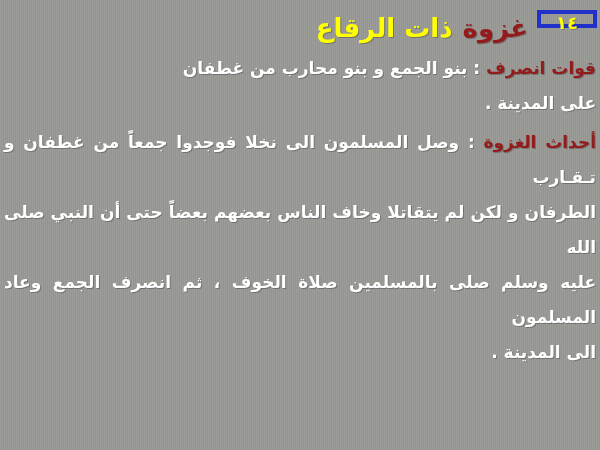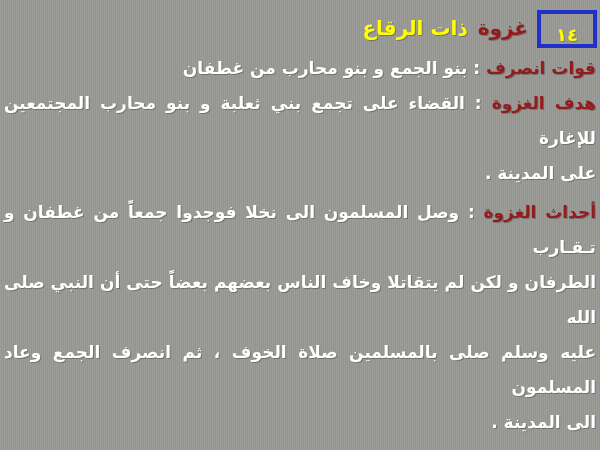--- a/index.html
+++ b/index.html
@@ -14,29 +14,29 @@
   *{margin:0;padding:0;box-sizing:border-box;}
   html,body{width:600px;height:450px;overflow:hidden;}
   body{font-family:"DejaVu Sans",sans-serif;}
   .slide{
     position:relative;width:600px;height:450px;overflow:hidden;
     background:repeating-linear-gradient(90deg,
       var(--bg_stripe_light) 0px,var(--bg_stripe_light) 1px,
       var(--bg_stripe_dark) 1px,var(--bg_stripe_dark) 2px);
   }
   .numbox{
-    position:absolute;top:10px;right:3px;width:60px;height:38px;
+    position:absolute;top:10px;right:3px;width:60px;height:18px;
     border:4px solid var(--box_border_blue);
-    display:flex;align-items:flex-end;justify-content:center;
+    display:flex;align-items:flex-start;justify-content:center;
     color:var(--box_number_yellow);font-weight:bold;font-size:18px;line-height:1;
     text-shadow:1px 1px 0 rgba(60,60,60,.35);
   }
   .ttl{
     position:absolute;top:11px;right:72px;direction:rtl;white-space:nowrap;
-    font-weight:bold;font-size:20px;line-height:34px;
+    font-weight:bold;font-size:26px;line-height:34px;
     text-shadow:1px 1px 0 rgba(60,60,60,.4);
   }
   .ttl .w-battle{color:var(--label_red);margin-left:10px;}
   .ttl .w-name{color:var(--title_yellow);}
   .content{
     position:absolute;top:51px;right:4px;left:4px;direction:rtl;
     font-weight:bold;font-size:17px;color:var(--body_white);
     text-shadow:1px 1px 0 rgba(70,70,70,.45);
   }
   .line{direction:rtl;line-height:35px;}
@@ -58,23 +58,20 @@
     <span class="w-battle">غزوة</span><span class="w-name">ذات الرقاع</span>
   </div>
 
   <div class="content" dir="rtl">
 
 
     <div class="line end">
       <span class="label">قوات انصرف</span><span> : بنو الجمع و بنو محارب من غطفان</span>
     </div>
 
-    <div class="line full">
-      <span class="label">هدف الغزوة</span><span> : القضاء على تجمع بني ثعلبة و بنو محارب المجتمعين للإغارة</span>
-    </div>
     <div class="line end">
       <span>على المدينة .</span>
     </div>
 
     <div class="line full para-gap">
       <span class="label">أحداث الغزوة</span><span> : وصل المسلمون الى نخلا فوجدوا جمعاً من غطفان و تـقـارب</span>
     </div>
     <div class="line full">
       <span>الطرفان و لكن لم يتقاتلا وخاف الناس بعضهم بعضاً حتى أن النبي صلى الله</span>
     </div>

